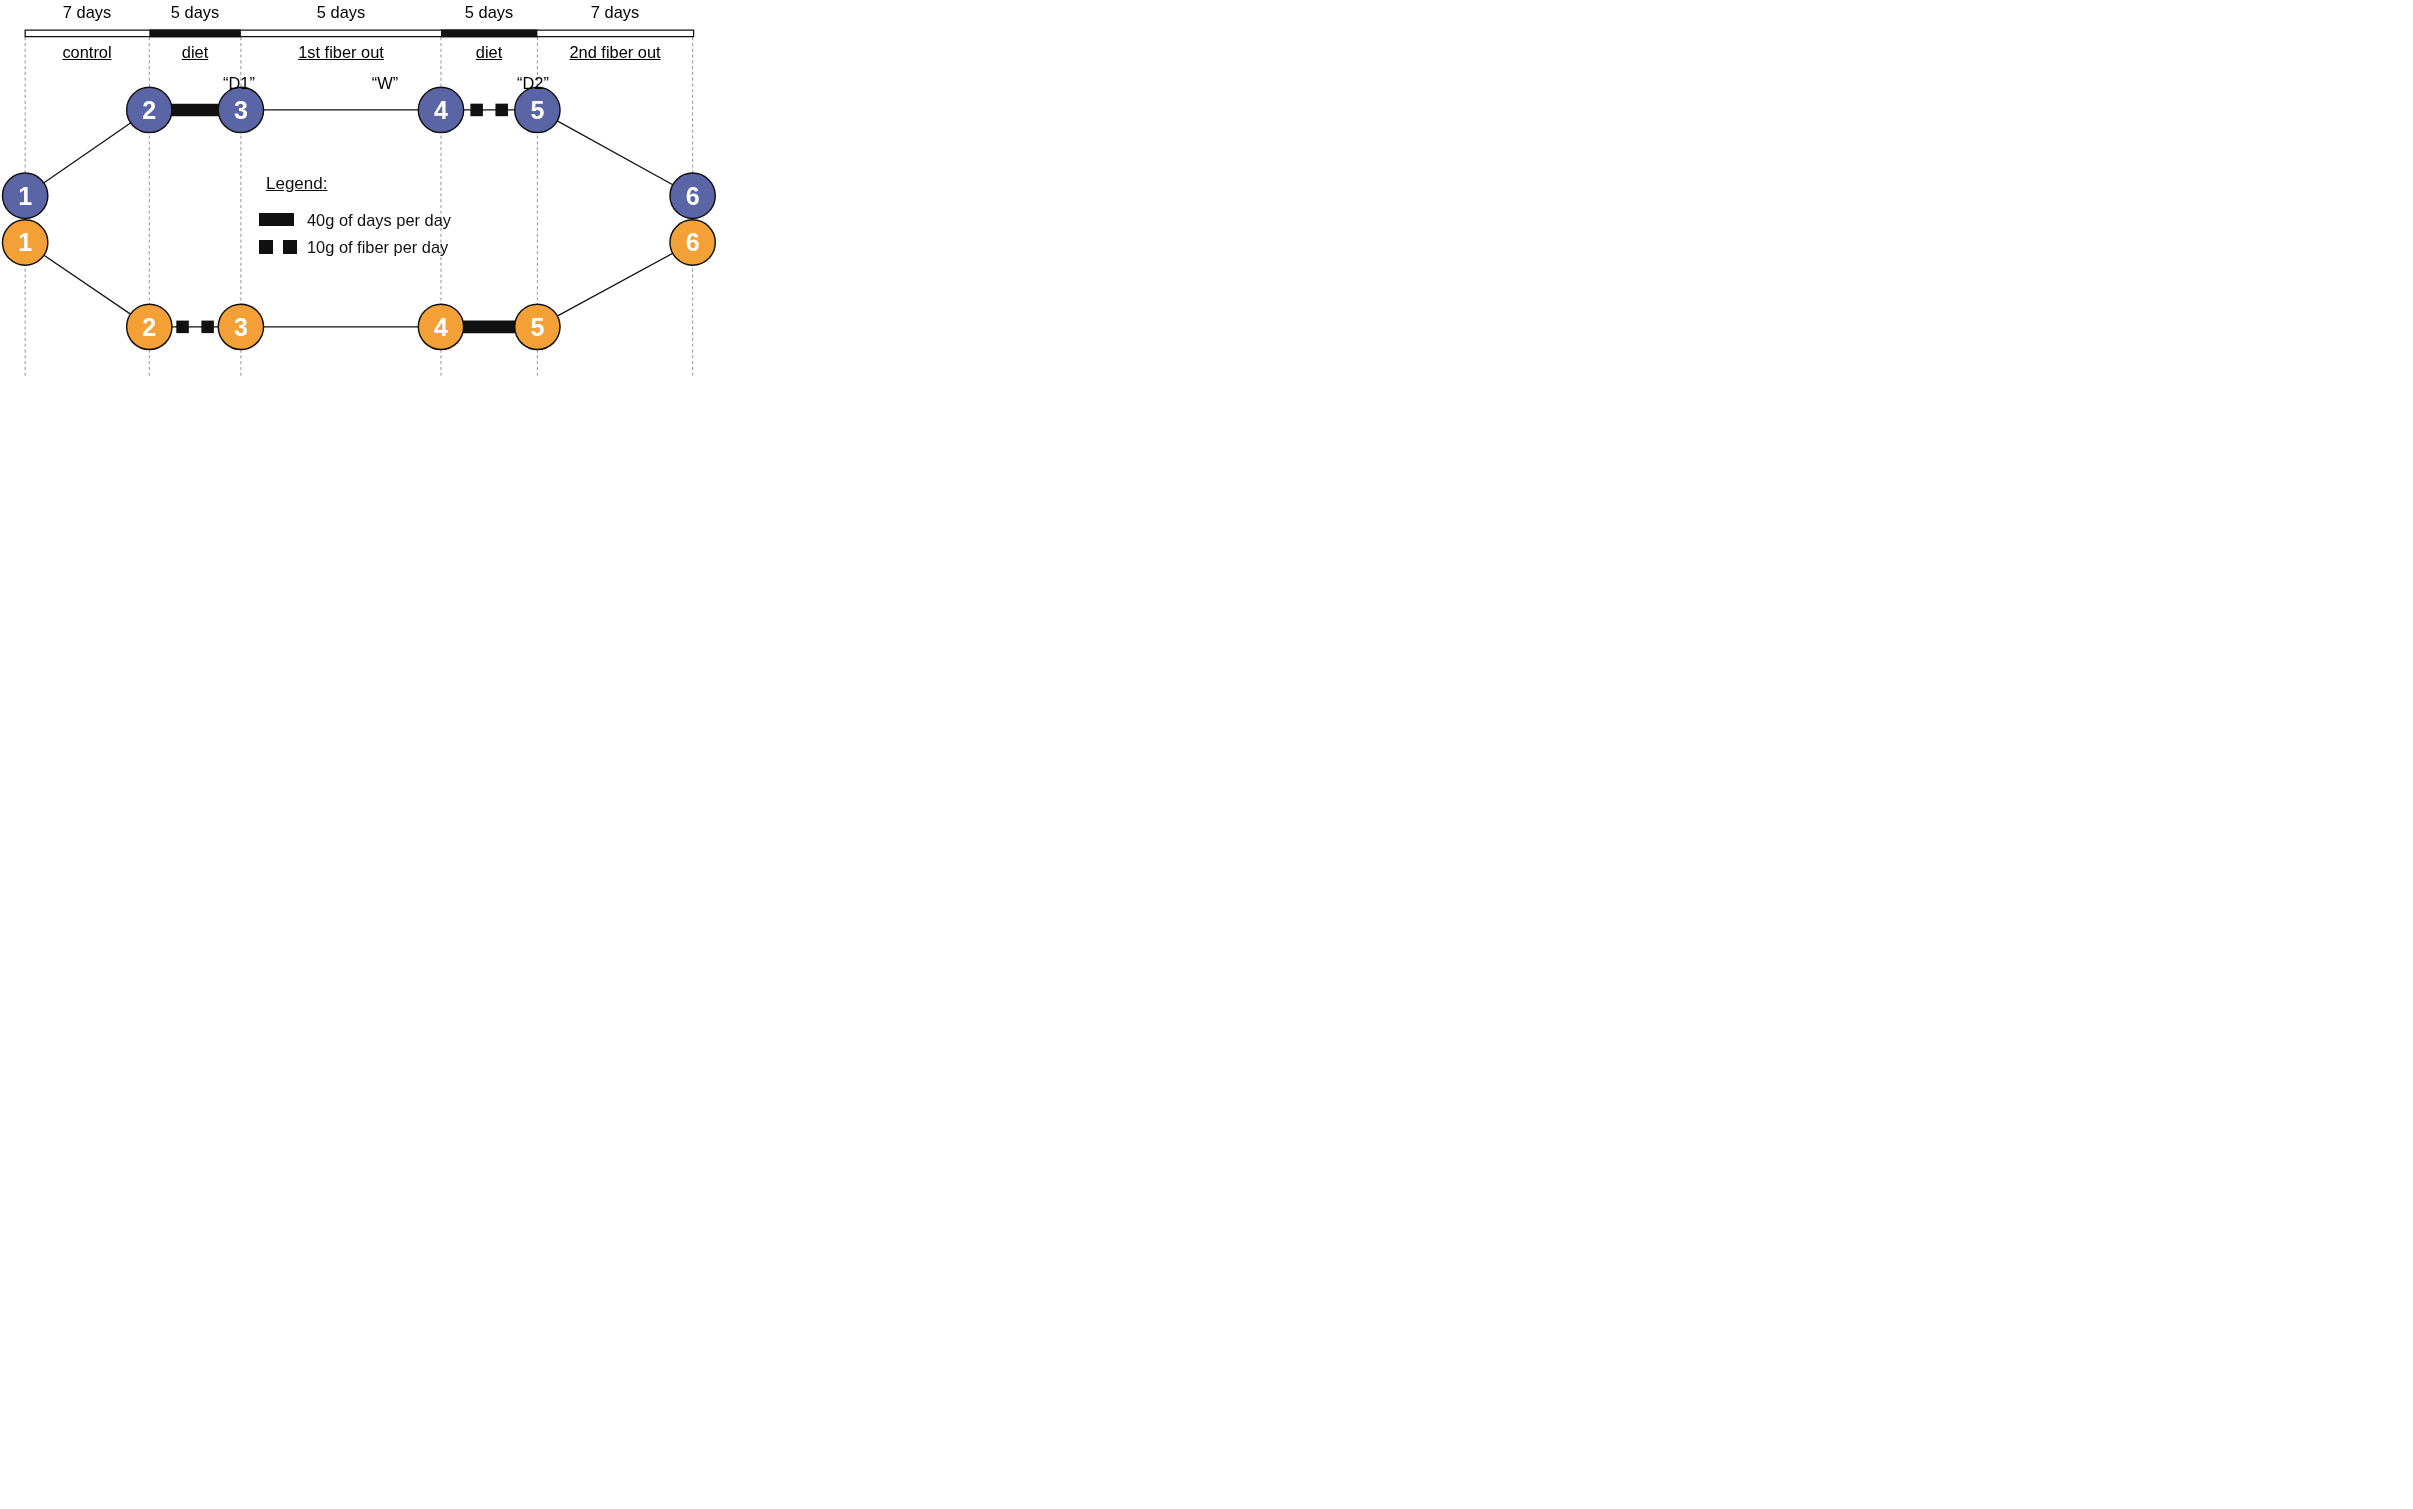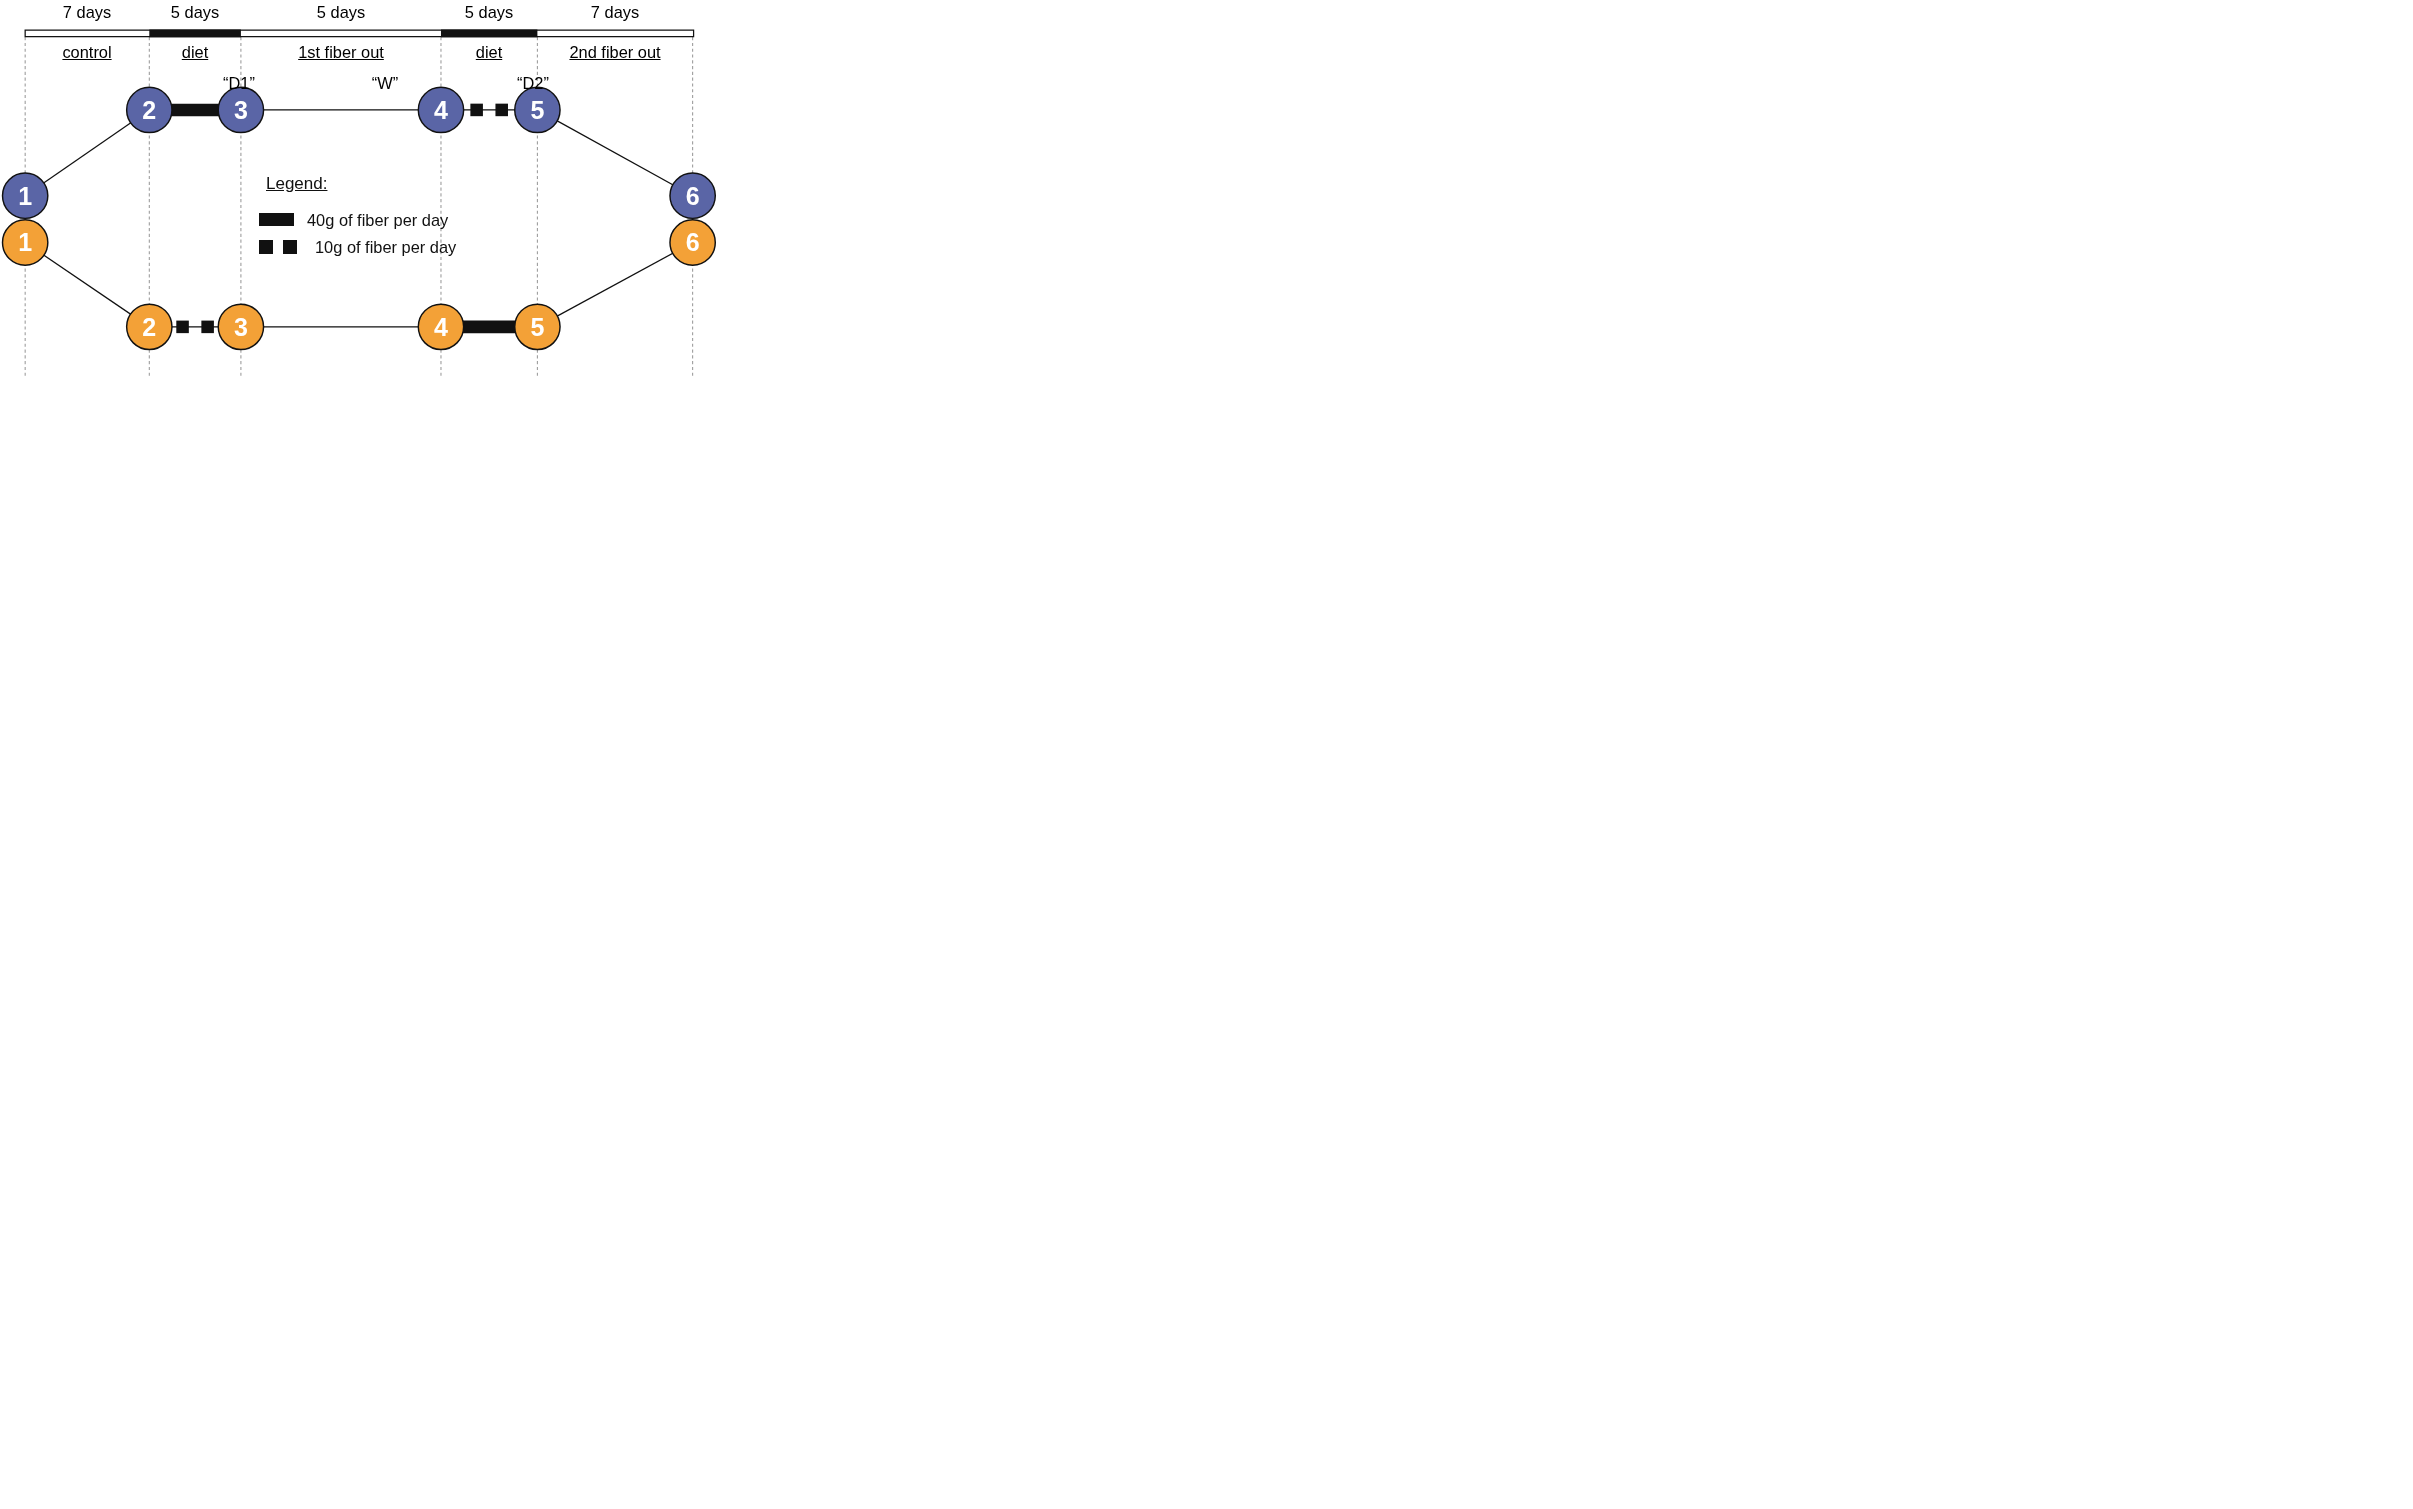--- a/index.html
+++ b/index.html
@@ -62,21 +62,20 @@
     width: 14px; height: 13.5px;
     background: #111;
   }
   .legend-swatch-squares i:first-child { left: 0; }
   .legend-swatch-squares i:last-child  { left: 24px; }
   .legend-label-10g {
     position: absolute;
     left: 307px; top: 238px;
     font-size: 16.4px;
     white-space: nowrap;
-    margin-left: 8px;
   }
   svg text.node-num {
     font-family: "Liberation Sans", sans-serif;
     font-weight: bold;
     font-size: 52px;
     fill: #ffffff;
   }
 </style>
 </head>
 <body>
@@ -150,21 +149,21 @@
   </div>
 
   <div class="row-codes">
     <span class="lbl" style="left:195px">“D1”</span>
     <span class="lbl" style="left:341px">“W”</span>
     <span class="lbl" style="left:489px">“D2”</span>
   </div>
 
   <div class="legend-title">Legend:</div>
   <div class="legend-swatch-bar"></div>
-  <div class="legend-label-40g">40g of fiber per day</div>
+  <div class="legend-label-40g">40g of days per day</div>
   <div class="legend-swatch-squares">
       <i></i>
       <i></i>
     </div>
   <div class="legend-label-10g">10g of fiber per day</div>
 
 </div>
 
 
 </body></html>

